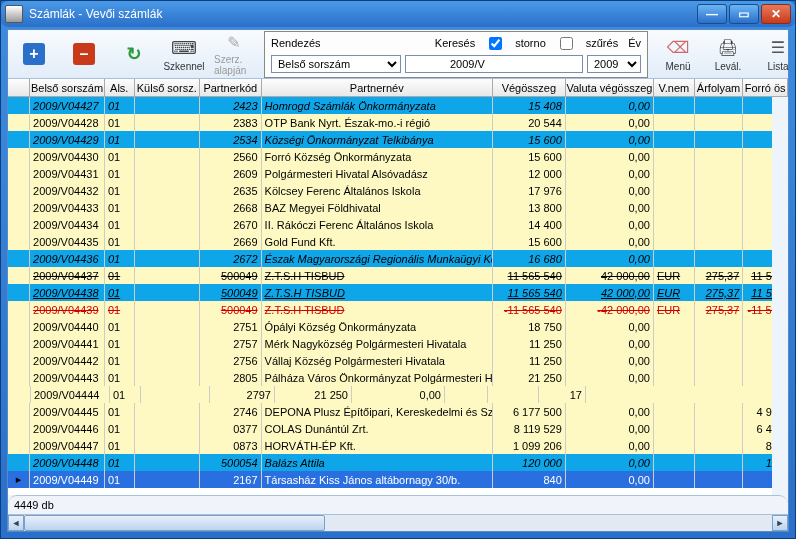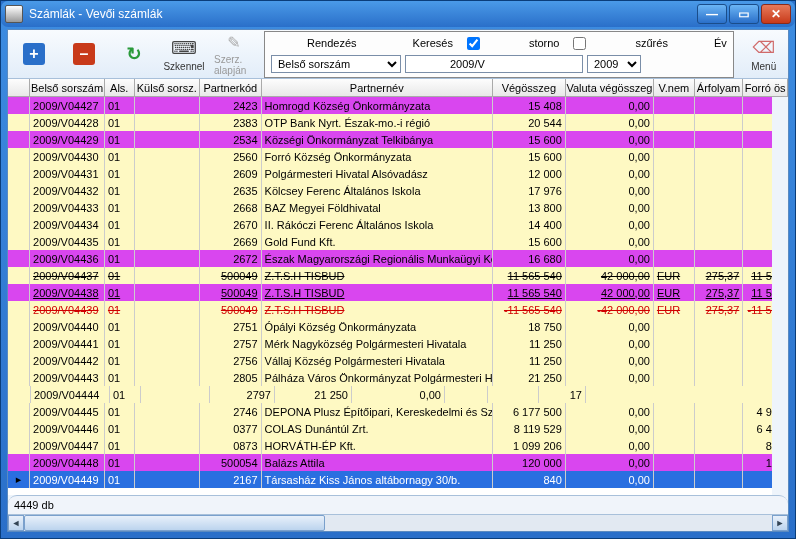--- a/index.html
+++ b/index.html
@@ -82,21 +82,21 @@
   .glyph.print::before { content:"🖨"; font-size:16px;}
   .glyph.list::before { content:"☰"; font-size:16px; color:#555;}
   .glyph.check::before { content:"✓"; font-size:18px; color:#c83a1a; font-weight:bold;}
 
   .filterbox {
     border: 1px solid #888; background: #fdfdfd;
     padding: 2px 6px 4px 6px;
     display: flex; flex-direction: column; gap: 2px;
   }
   .filterrow1 { display: flex; gap: 10px; font-size: 11px; align-items: center;}
-  .filterrow1 .lbl { color: #000; margin-left: 36px; }
+  .filterrow1 .lbl { color: #000; }
   .filterrow2 { display: flex; gap: 4px; }
   select, input[type=text] {
     font-family: inherit; font-size: 11px;
     border: 1px solid #7a8ea8; background: #fff;
     padding: 1px 2px;
   }
 
   .tablewrap {
     flex: 1;
     overflow: hidden;
@@ -137,21 +137,21 @@
   .c6 { width: 70px; }
   .c7 { width: 86px; }
   .c8 { width: 36px; }
   .c9 { width: 44px; }
   .c10 { width: 40px; }
 
   .gridbody {
     flex:1; overflow: hidden;
   }
   .gridrow.alt0 { background:#fef9c3; }
-  .gridrow.alt1 { background:#d946ef; }
+  .gridrow.alt1 { background:#0ea5e9;font-style:italic; }
   .gridrow.strike span { text-decoration: line-through; }
   .gridrow.red { color:#d00000; }
   .gridrow.red span { text-decoration: line-through; }
   .gridrow.sel { background:#2a6fe0 !important; color:#fff;}
   .underline span { text-decoration: underline; }
 
   .statusbar {
     height: 18px;
     border-top: 1px solid #a8c0da;
     background: #f0f4fa;
@@ -306,21 +306,21 @@
             <div class="cell c2">
               <span>01</span>
             </div>
             <div class="cell c3">
               <span></span>
             </div>
             <div class="cell c4 num">
               <span>2423</span>
             </div>
             <div class="cell c5">
-              <span>Homrogd Község Önkormányzata</span>
+              <span>Homrogd Számlák Önkormányzata</span>
             </div>
             <div class="cell c6 num">
               <span>15 408</span>
             </div>
             <div class="cell c7 num">
               <span>0,00</span>
             </div>
             <div class="cell c8">
               <span></span>
             </div>

